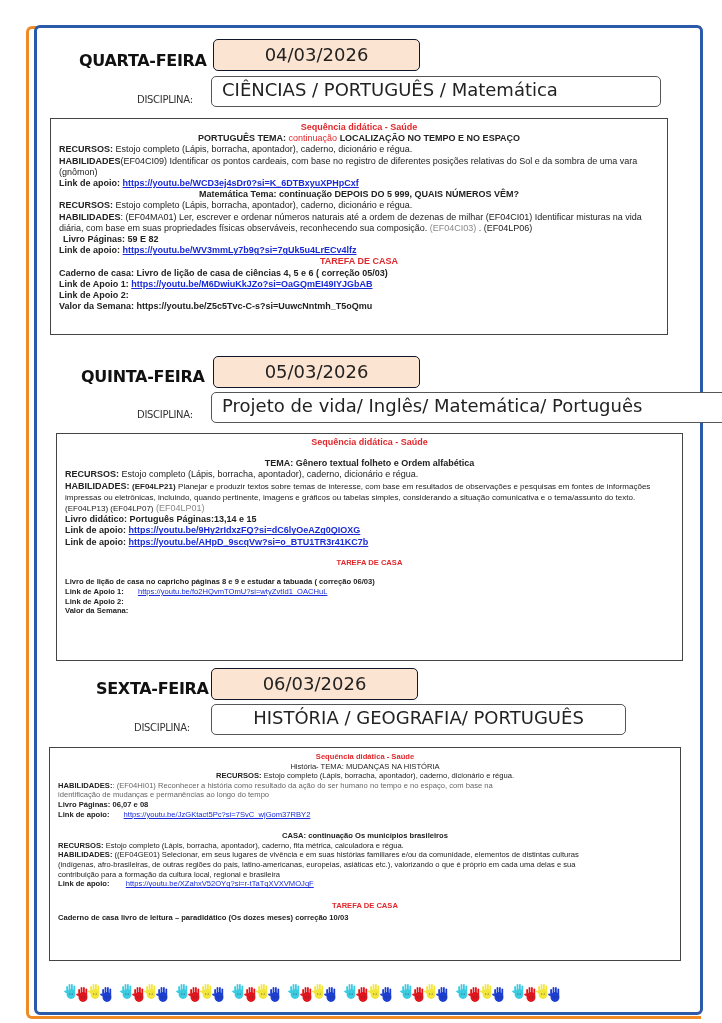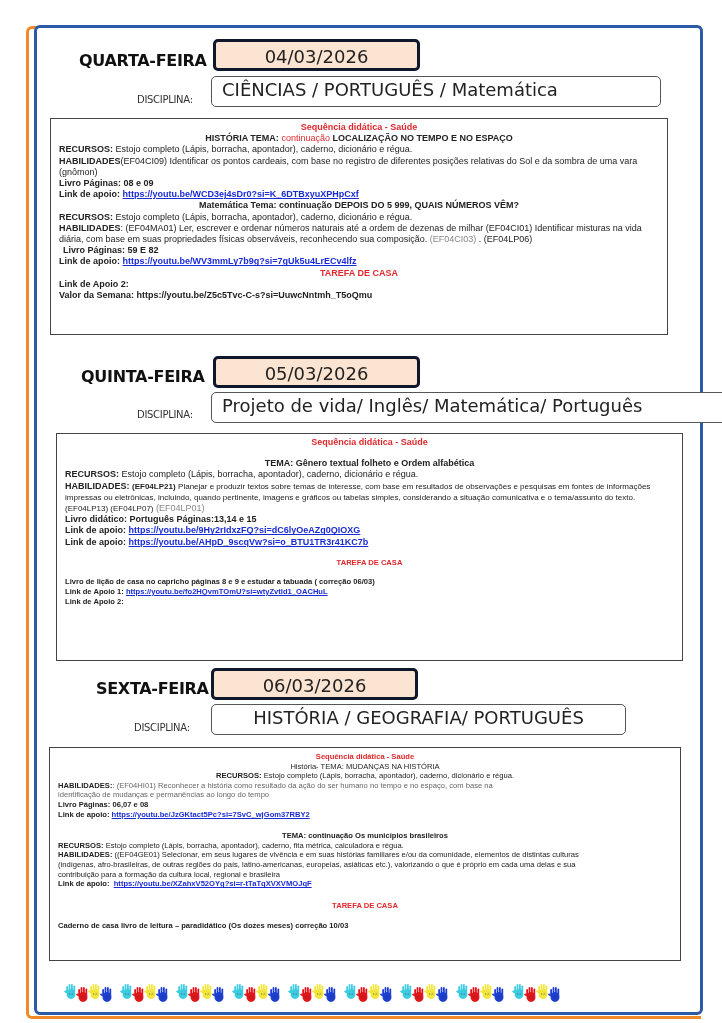--- a/index.html
+++ b/index.html
@@ -1,62 +1,63 @@
 <!DOCTYPE html>
 <html><head>
   <meta charset="utf-8">
   <style>
     html, body { margin: 0; padding: 0; background: #ffffff; }
     body { width: 722px; height: 1023px; position: relative; overflow: hidden; font-family: "Liberation Sans", sans-serif; color: #222; }
     .frame-orange { position: absolute; left: 26px; top: 26px; width: 672px; height: 987px; border-left: 3px solid #f08a24; border-bottom: 3px solid #f08a24; border-top: 3px solid #f08a24; border-top-left-radius: 6px; border-bottom-left-radius: 6px; }
     .frame-blue { position: absolute; left: 34px; top: 25px; width: 663px; height: 984px; border: 3px solid #2b5aa8; border-radius: 6px; background: #fff; }
     .day-label { position: absolute; font-family: "DejaVu Sans", sans-serif; font-weight: bold; font-size: 16px; color: #111; letter-spacing: -0.3px; }
-    .date-box { position: absolute; background: #fce4d2; border: 3px solid #0f172a; border-radius: 5px; text-align: center; font-family: "DejaVu Sans", sans-serif; font-size: 18px; color: #222; box-sizing: border-box; padding-top: 4px; }
+    .date-box { position: absolute; background: #fce4d2; border: 1px solid #0f172a; border-radius: 5px; text-align: center; font-family: "DejaVu Sans", sans-serif; font-size: 18px; color: #222; box-sizing: border-box; padding-top: 4px; }
     .disc-label { position: absolute; font-family: "DejaVu Sans", sans-serif; font-size: 10px; color: #333; letter-spacing: -0.3px; }
     .disc-box { position: absolute; background: #fff; border: 1px solid #555; border-radius: 5px; font-family: "DejaVu Sans", sans-serif; font-size: 18px; color: #222; box-sizing: border-box; padding: 2px 10px; white-space: nowrap; }
     .content-box { position: absolute; border: 1px solid #444; background: #fff; box-sizing: border-box; padding: 3px 8px; font-size: 9px; line-height: 11.2px; }
     .content-box .c { text-align: center; }
     .red { color: #e0282c; }
     .b { font-weight: bold; }
     .gray { color: #888; }
     a.lnk { color: #1a2bd6; text-decoration: underline; font-weight: bold; }
-    a.lnk.n { font-weight: bold; }
+    a.lnk.n { font-weight: normal; margin-left: 12px; }
     .small { font-size: 7.6px; line-height: 9.6px; }
     .hands { position: absolute; left: 64px; top: 983px; width: 600px; height: 24px; display: flex; gap: 1px; }
     .hand { width: 14px; height: 18px; position: relative; }
     .hand svg { width: 14px; height: 18px; }
   </style>
 </head>
 <body>
 
 <div class="frame-orange"></div>
 <div class="frame-blue"></div>
 
 <div class="day-label" style="left:79px; top:51px;">QUARTA-FEIRA</div>
 <div class="date-box" style="left:213px; top:39px; width:207px; height:32px;">04/03/2026</div>
 <div class="disc-label" style="left:137px; top:94px;">DISCIPLINA:</div>
 <div class="disc-box" style="left:211px; top:76px; width:450px; height:31px;">CIÊNCIAS / PORTUGUÊS / Matemática</div>
 
 <div class="content-box" style="left:50px; top:118px; width:618px; height:217px;">
   <div class="c b red">Sequência didática - Saúde</div>
   <div class="c b">
-    <span>HISTÓRIA TEMA:</span>
+    <span>PORTUGUÊS TEMA:</span>
     <span class="red" style="font-weight:normal">continuação</span>
     <span>LOCALIZAÇÃO NO TEMPO E NO ESPAÇO</span>
   </div>
   <div><span class="b">RECURSOS:</span> <span>Estojo completo (Lápis, borracha, apontador), caderno, dicionário e régua.</span></div>
   <div><span class="b">HABILIDADES</span><span>(EF04CI09)  Identificar os pontos cardeais, com base no registro de diferentes posições relativas do Sol e da sombra de uma vara (gnômon)</span></div>
-  <div class="b">Livro Páginas: 08 e 09</div>
   <div class="b"><span>Link de apoio:</span> <a class="lnk">https://youtu.be/WCD3ej4sDr0?si=K_6DTBxyuXPHpCxf</a></div>
   <div class="c b">Matemática Tema:  continuação DEPOIS DO 5 999, QUAIS NÚMEROS  VÊM?</div>
   <div><span class="b">RECURSOS:</span> <span>Estojo completo (Lápis, borracha, apontador), caderno, dicionário e régua.</span></div>
   <div><span class="b">HABILIDADES</span><span>:  (EF04MA01) Ler, escrever e ordenar números naturais até a ordem de dezenas de milhar  (EF04CI01)  Identificar misturas na vida diária, com base em suas propriedades físicas observáveis, reconhecendo sua composição.</span> <span class="gray">(EF04CI03)</span><span> .  (EF04LP06)</span></div>
   <div class="b" style="padding-left:4px">Livro Páginas: 59 E  82</div>
   <div class="b"><span>Link de apoio:</span> <a class="lnk">https://youtu.be/WV3mmLy7b9g?si=7gUk5u4LrECv4lfz</a></div>
   <div class="c b red">TAREFA  DE  CASA</div>
+  <div class="b">Caderno de casa: Livro de lição de casa de ciências 4, 5 e 6  ( correção 05/03)</div>
+  <div class="b"><span>Link de Apoio 1:</span> <a class="lnk">https://youtu.be/M6DwiuKkJZo?si=OaGQmEI49IYJGbAB</a></div>
   <div class="b">Link de Apoio 2:</div>
   <div class="b">Valor da Semana: https://youtu.be/Z5c5Tvc-C-s?si=UuwcNntmh_T5oQmu</div>
 </div>
 
 <div class="day-label" style="left:81px; top:367px;">QUINTA-FEIRA</div>
 <div class="date-box" style="left:213px; top:356px; width:207px; height:32px;">05/03/2026</div>
 <div class="disc-label" style="left:137px; top:409px;">DISCIPLINA:</div>
 <div class="disc-box" style="left:211px; top:392px; width:534px; height:31px;">Projeto de vida/ Inglês/ Matemática/ Português</div>
 
 <div class="content-box" style="left:56px; top:433px; width:627px; height:228px;">
@@ -64,40 +65,41 @@
   <div class="c b">TEMA: Gênero textual folheto e Ordem alfabética</div>
   <div><span class="b">RECURSOS:</span> <span>Estojo completo (Lápis, borracha, apontador), caderno, dicionário e régua.</span></div>
   <div><span class="b">HABILIDADES:</span> <span class="b" style="font-size:8px">(EF04LP21)</span> <span style="font-size:8px">Planejar e produzir textos sobre temas de interesse, com base em resultados de observações e pesquisas em fontes de informações impressas ou eletrônicas, incluindo, quando pertinente, imagens e gráficos ou tabelas simples, considerando a situação comunicativa e o tema/assunto do texto.(EF04LP13) (EF04LP07)</span> <span class="gray">(EF04LP01)</span></div>
   <div class="b">Livro didático:  Português  Páginas:13,14 e 15</div>
   <div class="b"><span>Link de apoio:</span> <a class="lnk">https://youtu.be/9Hy2rIdxzFQ?si=dC6lyOeAZg0QIOXG</a></div>
   <div class="b"><span>Link de apoio:</span> <a class="lnk">https://youtu.be/AHpD_9scqVw?si=o_BTU1TR3r41KC7b</a></div>
   <div class="c red small" style="margin-top:10px; margin-bottom:10px; font-weight:bold">TAREFA  DE CASA</div>
   <div class="small b">Livro de lição de casa  no capricho páginas 8 e 9 e estudar a tabuada ( correção 06/03)</div>
   <div class="small b"><span>Link de Apoio 1:</span> <a class="lnk n">https://youtu.be/fo2HQvmTOmU?si=wtyZvtId1_OACHuL</a></div>
   <div class="small b">Link de Apoio 2:</div>
+  <div class="small b">Valor da Semana:</div>
 </div>
 
 <div class="day-label" style="left:96px; top:679px;">SEXTA-FEIRA</div>
 <div class="date-box" style="left:211px; top:668px; width:207px; height:32px;">06/03/2026</div>
 <div class="disc-label" style="left:134px; top:722px;">DISCIPLINA:</div>
 <div class="disc-box" style="left:211px; top:704px; width:415px; height:31px; text-align:center;">HISTÓRIA / GEOGRAFIA/ PORTUGUÊS</div>
 
 <div class="content-box small" style="left:49px; top:747px; width:632px; height:214px; padding-top:4px;">
   <div class="c b red">Sequência didática - Saúde</div>
   <div class="c">História- TEMA:  MUDANÇAS NA HISTÓRIA</div>
   <div class="c"><span class="b">RECURSOS:</span> <span>Estojo completo (Lápis, borracha, apontador), caderno, dicionário e régua.</span></div>
   <div style="width:450px"><span class="b">HABILIDADES:</span><span style="color:#666">: (EF04HI01) Reconhecer a história como resultado da ação do ser humano no tempo e no espaço, com base na identificação de mudanças e permanências ao longo do tempo</span></div>
   <div class="b">Livro Páginas: 06,07 e 08</div>
   <div class="b"><span>Link de apoio:</span> <a class="lnk n">https://youtu.be/JzGKtact5Pc?si=7SvC_wjGom37RBY2</a></div>
-  <div class="c b" style="margin-top:12px">TEMA:    continuação Os municípios brasileiros</div>
+  <div class="c b" style="margin-top:12px">CASA:    continuação Os municípios brasileiros</div>
   <div><span class="b">RECURSOS:</span> <span>Estojo completo (Lápis, borracha, apontador),  caderno,  fita métrica, calculadora e régua.</span></div>
   <div style="width:560px"><span class="b">HABILIDADES:</span> <span>((EF04GE01)  Selecionar, em seus lugares de vivência e em suas histórias familiares e/ou da comunidade, elementos de distintas culturas (indígenas, afro-brasileiras, de outras regiões do país, latino-americanas, europeias, asiáticas etc.), valorizando o que é próprio em cada uma delas e sua contribuição para a formação da cultura local, regional e brasileira</span></div>
   <div class="b"><span>Link de apoio:</span> &nbsp;<a class="lnk n">https://youtu.be/XZahxV52OYg?si=r-tTaTqXVXVMOJqF</a></div>
   <div class="c b red" style="margin-top:12px">TAREFA  DE CASA</div>
-  <div class="b" style="margin-top:11px">Caderno de casa   livro de leitura – paradidático (Os dozes meses)  correção 10/03</div>
+  <div class="b" style="margin-top:3px">Caderno de casa   livro de leitura – paradidático (Os dozes meses)  correção 10/03</div>
 </div>
 
 <div class="hands" id="hands">
     <div style="display: flex; margin-right: 5px;">
       <div class="hand" style="margin-left: 0px; margin-top: 0px;"><svg viewBox="0 0 14 18">
           <g fill="#3ccbe0">
             <ellipse cx="7" cy="11" rx="4.5" ry="5"></ellipse>
             <rect x="2.2" y="3" width="1.8" height="7" rx="0.9"></rect>
             <rect x="4.6" y="1" width="1.8" height="8" rx="0.9"></rect>
             <rect x="7" y="1" width="1.8" height="8" rx="0.9"></rect>

